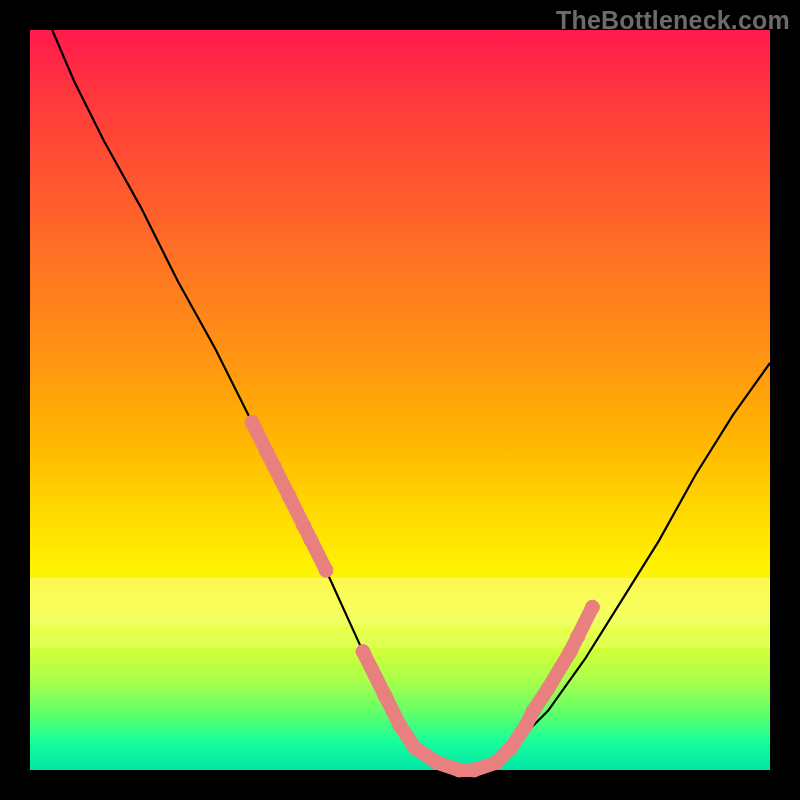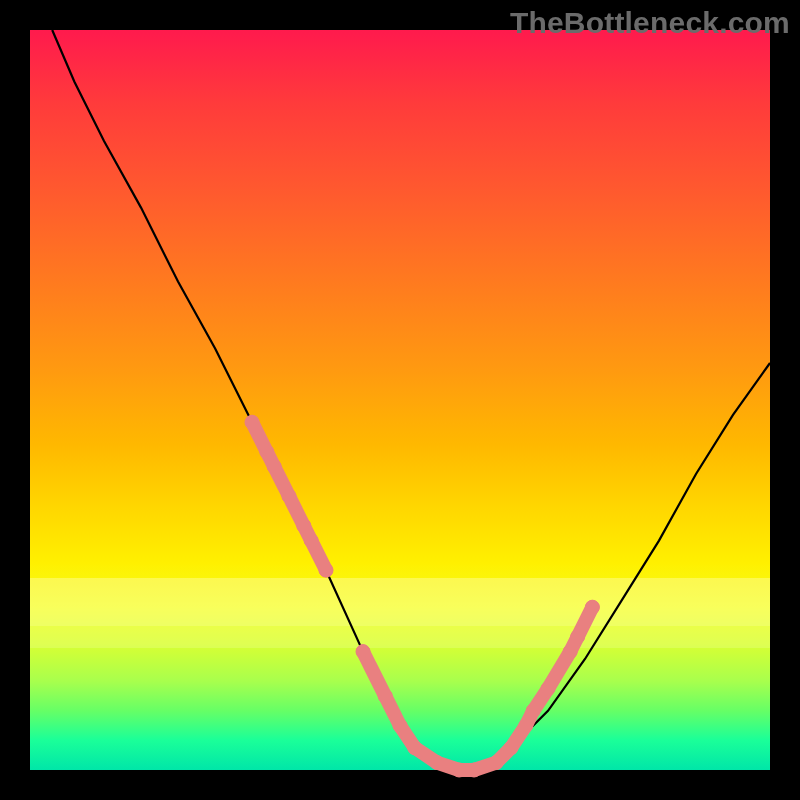--- a/index.html
+++ b/index.html
@@ -50,21 +50,21 @@
     background: rgba(255,255,255,0.18);
   }
   .band.b1 { top: 74%;  height: 6.5%; background: rgba(255,255,230,0.32); }
   .band.b2 { top: 80.5%; height: 3%;  background: rgba(255,255,230,0.18); }
 
   .watermark {
     position: absolute;
     top: 6px;
     right: 10px;
     color: #6b6b6b;
-    font-size: 30px;
+    font-size: 25px;
     font-weight: 600;
     letter-spacing: 0.2px;
     user-select: none;
   }
   svg.curve {
     position: absolute;
     left: 0;
     top: 0;
     width: 740px;
     height: 740px;

